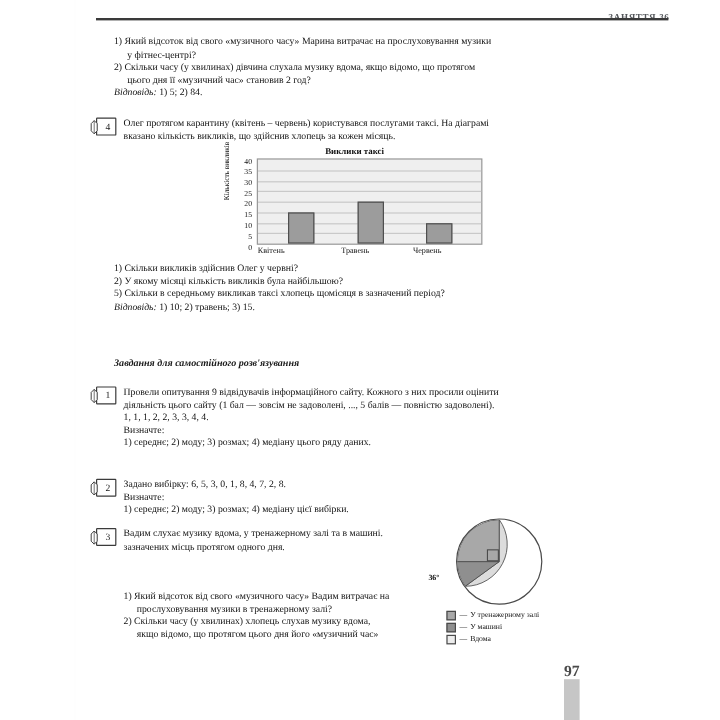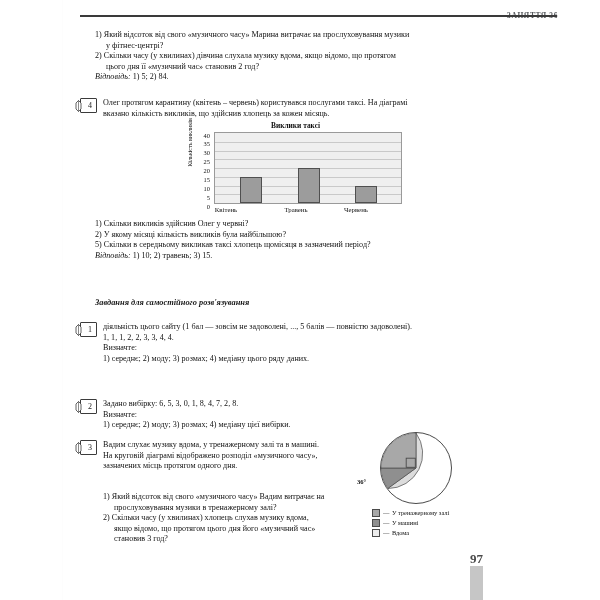--- a/index.html
+++ b/index.html
@@ -310,20 +310,21 @@
   <div class="section-head">Завдання для самостійного розв'язування</div>
 
   <div class="badge" style="left:80px; top:322px;">
     <svg class="pen" viewBox="0 0 7 12">
       <path d="M3.5 0.5 L6 3 L6 9 L3.5 11.5 L1 9 L1 3 Z" fill="#ffffff" stroke="#3b3b3b" stroke-width="0.8"></path>
       <path d="M3.5 0.5 L3.5 11.5" stroke="#3b3b3b" stroke-width="0.6"></path>
     </svg>
     <span>1</span>
   </div>
   <div class="block body-text" style="left:103px; top:322px; width:437px;">
+    <span class="q-line">Провели опитування 9 відвідувачів інформаційного сайту. Кожного з них просили оцінити</span>
     <span class="q-line">діяльність цього сайту (1 бал — зовсім не задоволені, ..., 5 балів — повністю задоволені).</span>
     <span class="q-line">1, 1, 1, 2, 2, 3, 3, 4, 4.</span>
     <span class="q-line">Визначте:</span>
     <span class="q-line">1) середнє; 2) моду; 3) розмах; 4) медіану цього ряду даних.</span>
   </div>
 
   <div class="badge" style="left:80px; top:399px;">
     <svg class="pen" viewBox="0 0 7 12">
       <path d="M3.5 0.5 L6 3 L6 9 L3.5 11.5 L1 9 L1 3 Z" fill="#ffffff" stroke="#3b3b3b" stroke-width="0.8"></path>
       <path d="M3.5 0.5 L3.5 11.5" stroke="#3b3b3b" stroke-width="0.6"></path>
@@ -338,29 +339,27 @@
 
   <div class="badge" style="left:80px; top:440px;">
     <svg class="pen" viewBox="0 0 7 12">
       <path d="M3.5 0.5 L6 3 L6 9 L3.5 11.5 L1 9 L1 3 Z" fill="#ffffff" stroke="#3b3b3b" stroke-width="0.8"></path>
       <path d="M3.5 0.5 L3.5 11.5" stroke="#3b3b3b" stroke-width="0.6"></path>
     </svg>
     <span>3</span>
   </div>
   <div class="block body-text" style="left:103px; top:440px; width:248px;">
     <span class="q-line">Вадим слухає музику вдома, у тренажерному залі та в машині.</span>
-    <span class="q-line">На круговій діаграмі відображено розподіл «музичного часу»,</span>
     <span class="q-line">зазначених місць протягом одного дня.</span>
   </div>
   <div class="block body-text" style="left:103px; top:492px; width:248px;">
     <span class="q-line">1) Який відсоток від свого «музичного часу» Вадим витрачає на</span>
     <span class="q-indent">прослуховування музики в тренажерному залі?</span>
     <span class="q-line">2) Скільки часу (у хвилинах) хлопець слухав музику вдома,</span>
     <span class="q-indent">якщо відомо, що протягом цього дня його «музичний час»</span>
-    <span class="q-indent">становив 3 год?</span>
   </div>
 
   <div class="pie-wrap">
     <div class="pie">
       <svg width="70" height="70" viewBox="0 0 100 100">
 
         <path d="M50 50 L50 0 A50 50 0 0 1 9.55 79.39 Z" fill="#dcdcdc" stroke="#4a4a4a" stroke-width="1"></path>
 
         <path d="M50 50 L9.55 79.39 A50 50 0 0 1 0 50 L50 50 Z" fill="#8f8f8f" stroke="#4a4a4a" stroke-width="1"></path>
         <path d="M50 50 L0 50 A50 50 0 0 1 50 0 Z" fill="#a8a8a8" stroke="#4a4a4a" stroke-width="1"></path>

